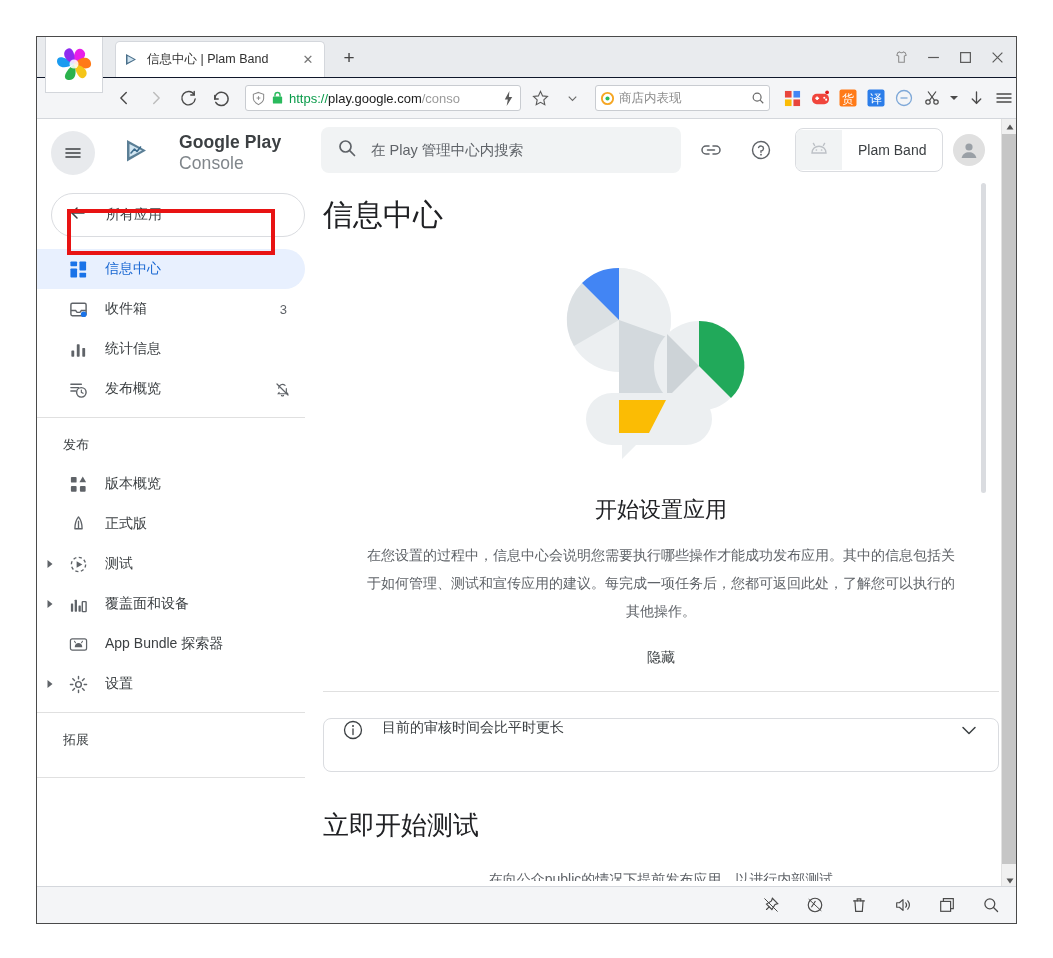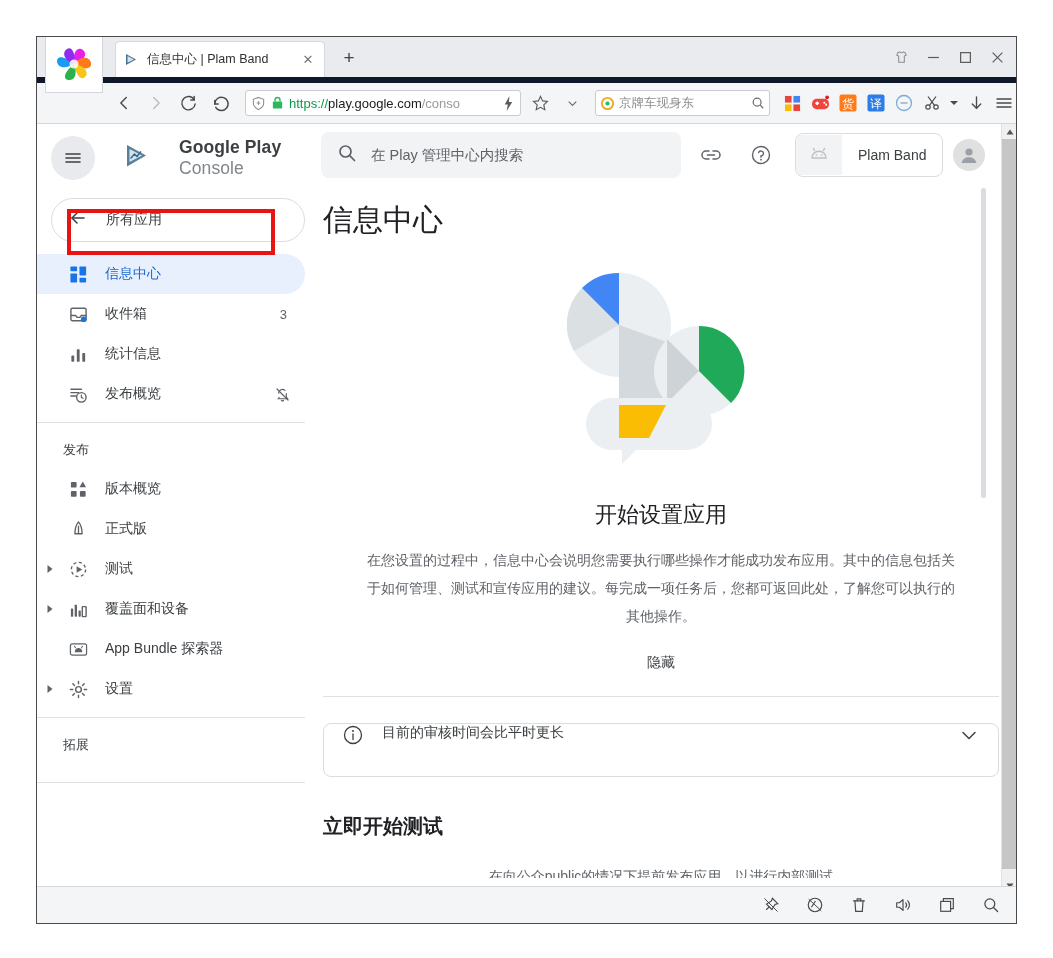--- a/index.html
+++ b/index.html
@@ -22,21 +22,21 @@
     background:#ffffff;
     border:1px solid #4a4a4a;
     box-sizing:border-box;
     overflow:hidden;
   }
   
   #tabbar{
     position:relative;
     height:40px;
     background:#e9ebee;
-    border-bottom:6px solid #0f172a;
+    border-bottom:1px solid #0f172a;
   }
   #logo-btn{
     position:absolute;left:8px;top:-2px;
     width:58px;height:58px;
     background:#ffffff;
     border:1px solid #d3d6db;
     box-sizing:border-box;
     display:flex;align-items:center;justify-content:center;
     z-index:5;
   }
@@ -276,21 +276,21 @@
   #notice{
     margin:26px 2px 0 2px;
     height:54px;
     border:1px solid #dadce0;border-radius:8px;
     display:flex;align-items:flex-start;
     padding:0 18px;gap:18px;
     box-sizing:border-box;cursor:pointer;
   }
   #notice .txt{font-size:14px;color:#3c4043;flex:1;}
   #sectitle{
-    font-size:20px;color:#202124;font-weight:700;
+    font-size:26px;color:#202124;font-weight:400;
     padding:36px 0 0 2px;
   }
   #clipped{
     font-size:14px;color:#5f6368;text-align:center;
     padding-top:28px;height:10px;overflow:hidden;
   }
   
   #page-scroll{
     position:absolute;right:15px;top:0;bottom:0;width:5px;
   }
@@ -458,21 +458,21 @@
         </div>
       </div>
 
       <div id="searchbox">
         <span class="omni-icon">
           <svg width="15" height="15" viewBox="0 0 16 16">
               <circle cx="8" cy="8" r="6" fill="none" stroke="#f5a623" stroke-width="2"></circle>
               <circle cx="8" cy="8" r="2.2" fill="#2aba5d"></circle>
             </svg>
         </span>
-        <span id="search-text">京牌车现身东</span>
+        <span id="search-text">商店内表现</span>
         <span class="omni-icon">
           <svg width="14" height="14" viewBox="0 0 16 16" fill="none" stroke="#6a6a6a" stroke-width="1.4">
               <circle cx="7" cy="7" r="4.5"></circle>
               <path d="M10.5,10.5 L14,14"></path>
             </svg>
         </span>
       </div>
 
       <div id="ext-icons">
         <div class="ext">

